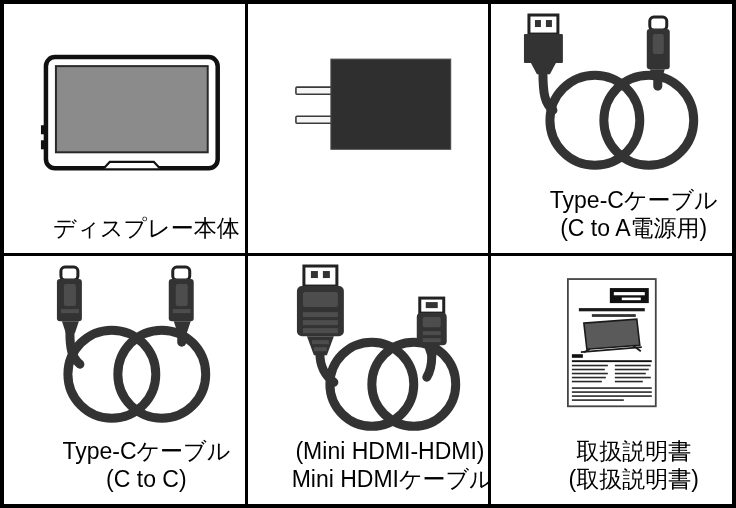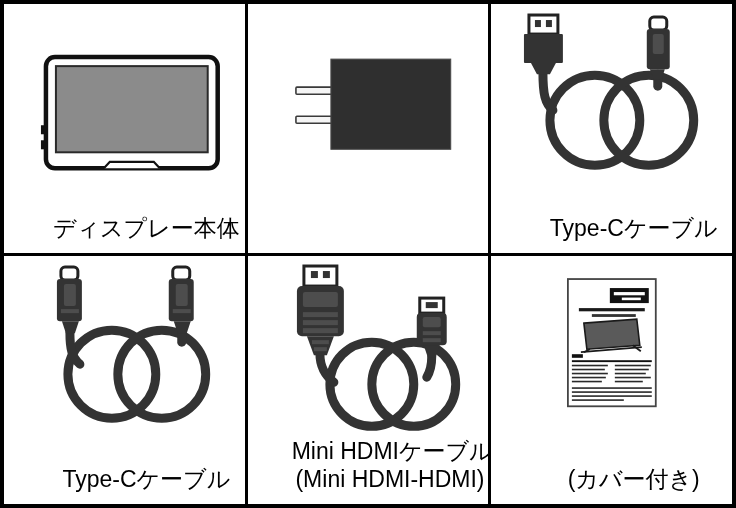--- a/index.html
+++ b/index.html
@@ -95,20 +95,21 @@
 
       <g>
         <rect x="159" y="13" width="17" height="13" rx="4" fill="#ffffff" stroke="#222222" stroke-width="3"></rect>
         <rect x="156" y="25" width="23" height="40" rx="3" fill="#333333"></rect>
         <rect x="162" y="30" width="11" height="20" rx="2" fill="#4d4d4d"></rect>
         <path d="M159 65 L174 65 L171 75 L163 75 Z" fill="#333333"></path>
       </g>
     </svg>
     <div class="label">
       <span>Type-Cケーブル</span>
+      <span>(C to A電源用)</span>
     </div>
   </div>
 
   <div class="cell">
     <svg class="illus" viewBox="0 0 241 248" preserveAspectRatio="none">
       <circle cx="108" cy="118" r="44" fill="none" stroke="#333333" stroke-width="9"></circle>
       <circle cx="158" cy="118" r="44" fill="none" stroke="#333333" stroke-width="9"></circle>
       <path d="M66 76 C66 93 68 101 76 108" fill="none" stroke="#333333" stroke-width="9" stroke-linecap="round"></path>
       <path d="M178 76 L178 86" fill="none" stroke="#333333" stroke-width="9" stroke-linecap="round"></path>
 
@@ -123,20 +124,21 @@
       <g>
         <rect x="169" y="11" width="17" height="13" rx="4" fill="#ffffff" stroke="#222222" stroke-width="3"></rect>
         <rect x="165" y="23" width="25" height="42" rx="3" fill="#333333"></rect>
         <rect x="172" y="28" width="12" height="22" rx="2" fill="#4d4d4d"></rect>
         <rect x="169" y="53" width="18" height="4" fill="#4d4d4d"></rect>
         <path d="M170 65 L187 65 L183 77 L174 77 Z" fill="#333333"></path>
       </g>
     </svg>
     <div class="label">
       <span>Type-Cケーブル</span>
+      <span>(C to C)</span>
     </div>
   </div>
 
   <div class="cell">
     <svg class="illus" viewBox="0 0 241 248" preserveAspectRatio="none">
       <circle cx="124" cy="128" r="42" fill="none" stroke="#333333" stroke-width="9"></circle>
       <circle cx="166" cy="128" r="42" fill="none" stroke="#333333" stroke-width="9"></circle>
       <path d="M72 97 C72 111 77 119 86 126" fill="none" stroke="#333333" stroke-width="9" stroke-linecap="round"></path>
       <path d="M184 100 C184 110 182 116 179 121" fill="none" stroke="#333333" stroke-width="9" stroke-linecap="round"></path>
 
@@ -158,22 +160,22 @@
         <rect x="172" y="42" width="24" height="15" fill="#ffffff" stroke="#222222" stroke-width="3"></rect>
         <rect x="178" y="46" width="12" height="6" fill="#333333"></rect>
         <rect x="169" y="57" width="30" height="32" rx="4" fill="#333333"></rect>
         <rect x="175" y="61" width="18" height="10" rx="2" fill="#4d4d4d"></rect>
         <rect x="175" y="75" width="18" height="4" fill="#4d4d4d"></rect>
         <rect x="175" y="82" width="18" height="4" fill="#4d4d4d"></rect>
         <path d="M176 89 L192 89 L188 101 L180 101 Z" fill="#333333"></path>
       </g>
     </svg>
     <div class="label">
+      <span>(Mini HDMI-HDMI)</span>
       <span>Mini HDMIケーブル</span>
-      <span>(Mini HDMI-HDMI)</span>
     </div>
   </div>
 
   <div class="cell">
     <svg class="illus" viewBox="0 0 241 248" preserveAspectRatio="none">
 
       <rect x="77" y="23" width="88" height="127" fill="#ffffff" stroke="#444444" stroke-width="1.8"></rect>
 
       <g>
         <rect x="119" y="32" width="39" height="15" fill="#111111"></rect>
@@ -207,17 +209,18 @@
       </g>
 
       <g>
         <rect x="81" y="131" width="80" height="1.6" fill="#2a2a2a"></rect>
         <rect x="81" y="135" width="80" height="1.6" fill="#2a2a2a"></rect>
         <rect x="81" y="139" width="80" height="1.6" fill="#2a2a2a"></rect>
         <rect x="81" y="143" width="52" height="1.6" fill="#2a2a2a"></rect>
       </g>
     </svg>
     <div class="label">
-      <span>(カバー付き)</span>
+      <span>取扱説明書</span>
+      <span>(取扱説明書)</span>
     </div>
   </div>
 
 </div>
 
 </body></html>

